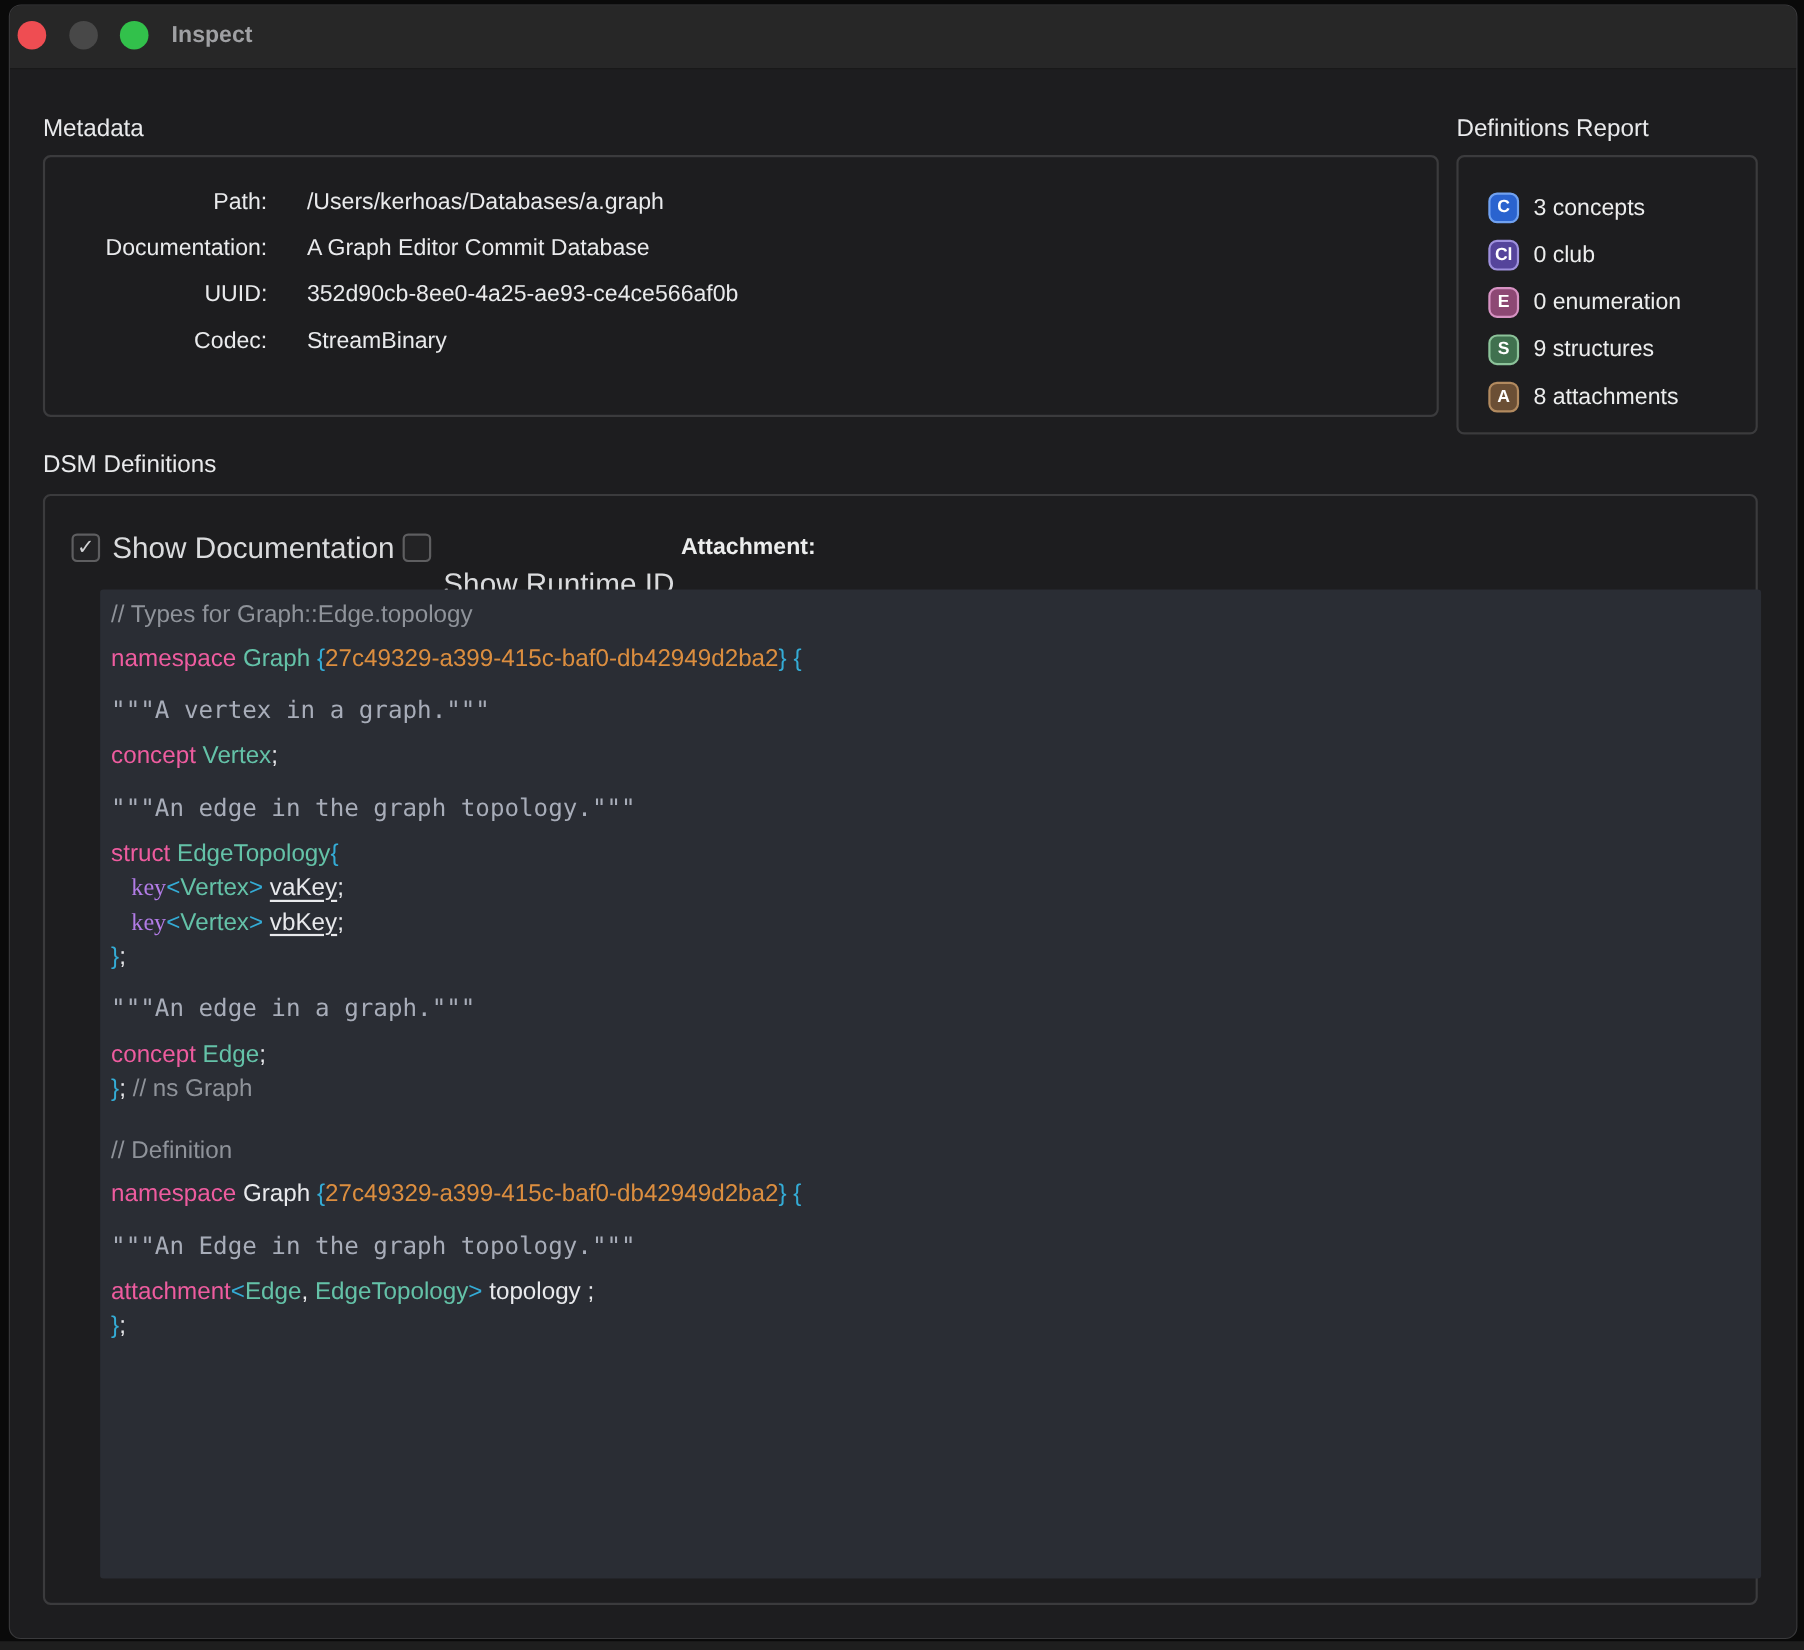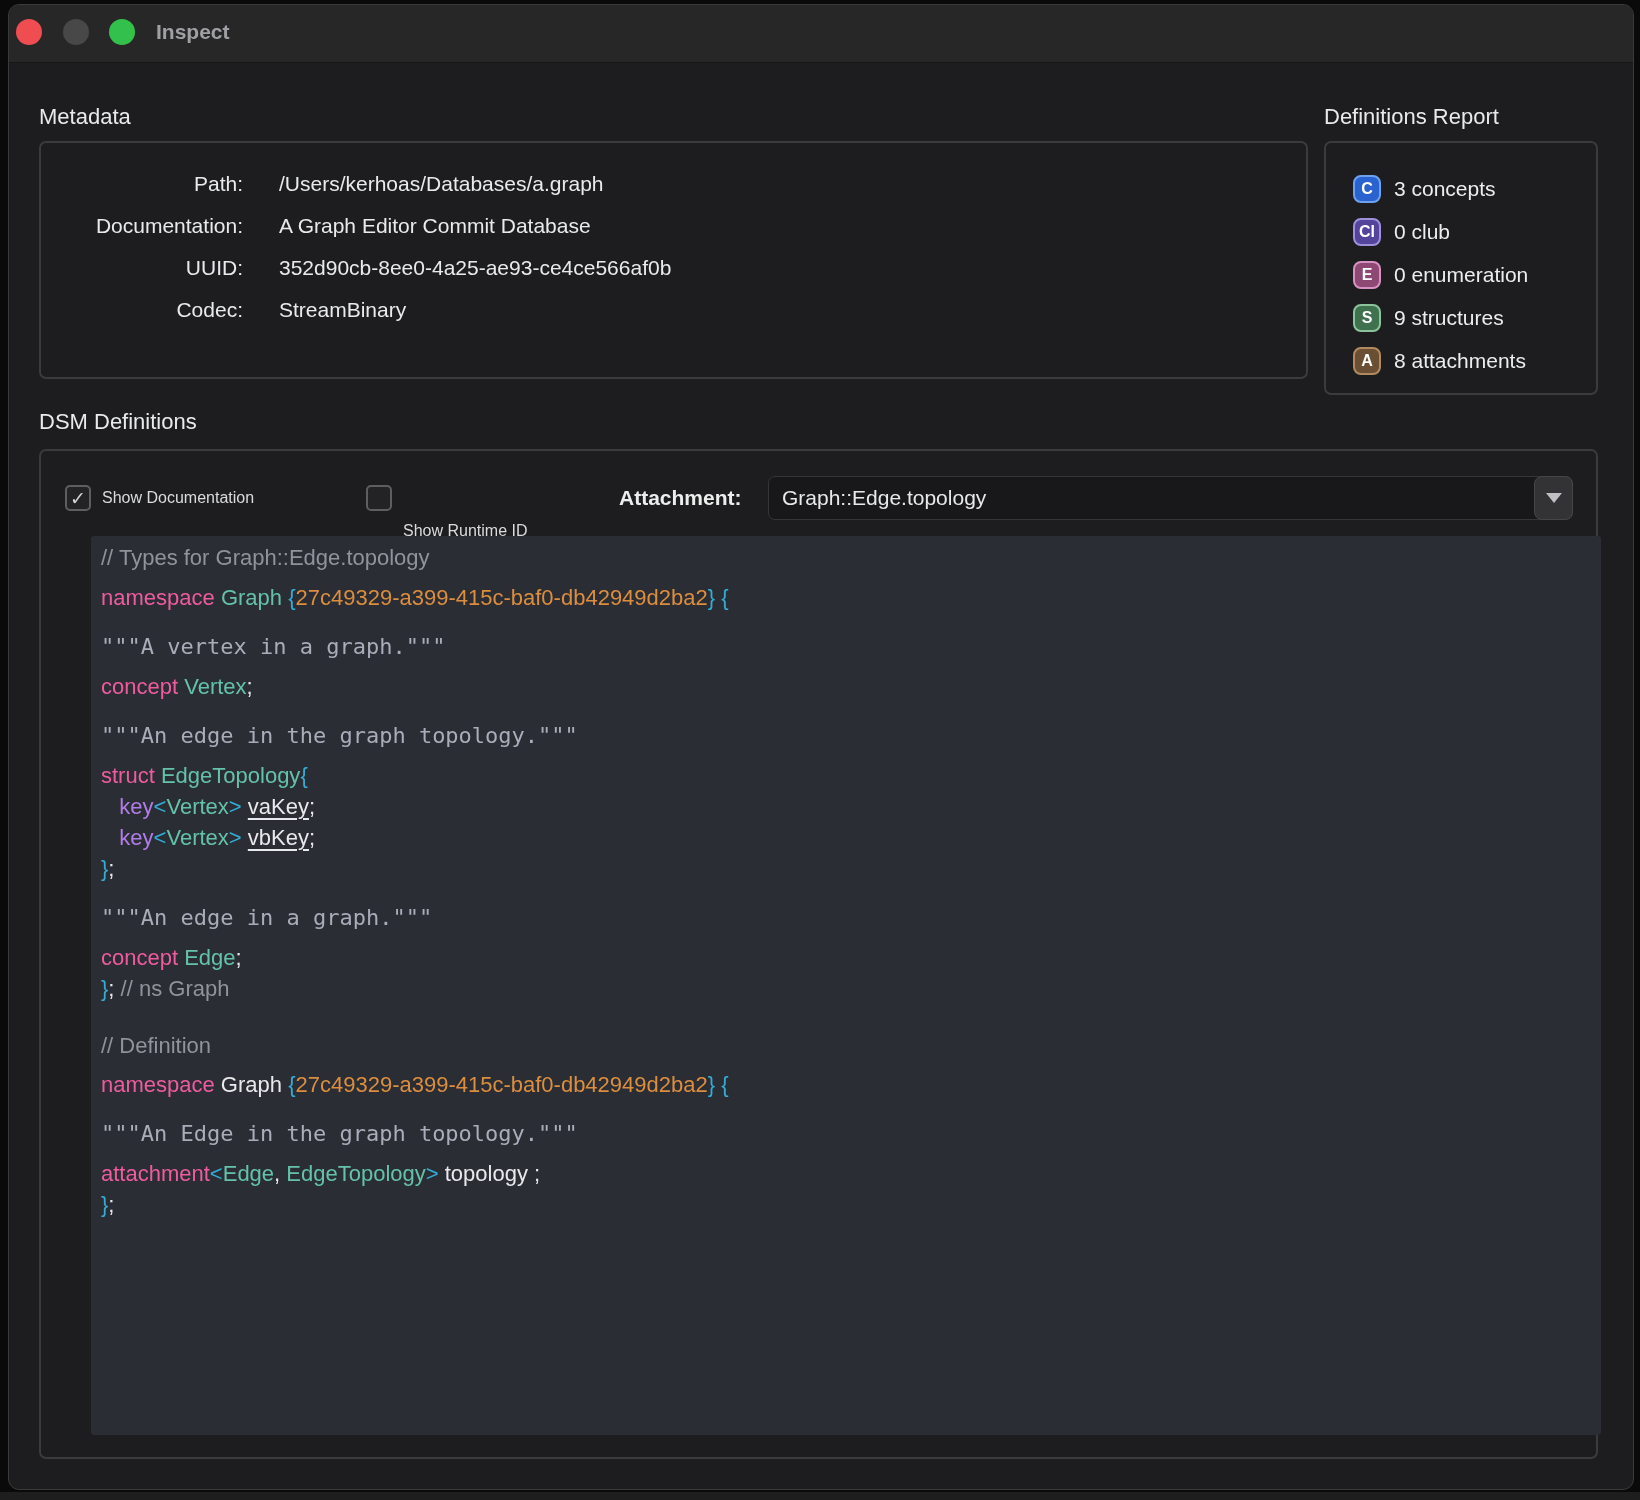--- a/index.html
+++ b/index.html
@@ -40,21 +40,21 @@
   
   .dsm-heading { left:30px; top:404px; }
   .dsm-box { left:30px; top:444px; width:1559px; height:1010px; }
 
   .checkbox { position:absolute; width:26px; height:26px; top:34px; background:#232325;
               border:2px solid #5e5e60; border-radius:5px; display:flex; align-items:center;
               justify-content:center; color:#d2d3d5; font-size:19px; }
   .cb-doc { left:24px; }
   .cb-run { left:325px; }
   .cb-label { position:absolute; top:34px; height:26px; display:flex; align-items:center;
-              font-size:16px; color:#dadbdd; }
+              font-size:27px; color:#dadbdd; }
   .cbl-doc { left:61px; }
   .cbl-run { left:362px;margin-top:33px; }
   .attach-label { position:absolute; left:578px; top:34px; height:26px; display:flex;
                   align-items:center; font-size:21px; font-weight:600; color:#eceded; }
   .dropdown { position:absolute; left:727px; top:25px; width:805px; height:44px;
               background:#18181a; border:1px solid #353537; border-radius:7px; }
   .dropdown-value { position:absolute; left:13px; top:0; height:42px; display:flex;
                     align-items:center; font-size:21px; color:#e7e8ea; }
   .dropdown-btn { position:absolute; right:-1px; top:-1px; width:39px; height:44px;
                   background:#333336; border:1px solid #464649; border-radius:8px;
@@ -68,21 +68,21 @@
   .code-line { line-height:31px; font-size:22px; white-space:pre;
                font-family:"Liberation Sans", sans-serif; }
   .code-line.mono { font-family:"DejaVu Sans Mono", monospace; font-size:22px; }
   .tk-cm  { color:#8f939a; }
   .tk-kw  { color:#ee5c9f; }
   .tk-ty  { color:#64c2a8; }
   .tk-br  { color:#34acd6; }
   .tk-id  { color:#dc8e3f; }
   .tk-doc { color:#a8adb9; }
   .tk-pl  { color:#e8e9ec; }
-  .tk-key { color:#b27ce6; }
+  .tk-key { color:#b27ce6;font-family:Liberation Serif, serif; }
   .tk-fld { color:#e8e9ec; text-decoration:underline; text-underline-offset:4px; }
 </style>
 </head>
 <body>
 
 <div class="window">
 
   <div class="titlebar">
     <div class="tl tl-red"></div>
     <div class="tl tl-gray"></div>
@@ -146,26 +146,20 @@
     </div>
     <div class="cb-label cbl-doc">Show Documentation</div>
 
     <div class="checkbox cb-run">
       
     </div>
     <div class="cb-label cbl-run">Show Runtime ID</div>
 
     <div class="attach-label">Attachment:</div>
 
-    <div class="dropdown">
-      <div class="dropdown-value">Graph::Edge.topology</div>
-      <div class="dropdown-btn">
-        <div class="chevron"></div>
-      </div>
-    </div>
 
     <div class="code-area">
         <div class="code-line" style="margin-top: 0px;"><span class="tk-cm">// Types for Graph::Edge.topology</span></div>
         <div class="code-line" style="margin-top: 9px;"><span class="tk-kw">namespace</span><span class="tk-pl"> </span><span class="tk-ty">Graph</span><span class="tk-pl"> </span><span class="tk-br">{</span><span class="tk-id">27c49329-a399-415c-baf0-db42949d2ba2</span><span class="tk-br">}</span><span class="tk-pl"> </span><span class="tk-br">{</span></div>
         <div class="code-line mono" style="margin-top: 18px;"><span class="tk-doc">"""A vertex in a graph."""</span></div>
         <div class="code-line" style="margin-top: 9px;"><span class="tk-kw">concept</span><span class="tk-pl"> </span><span class="tk-ty">Vertex</span><span class="tk-pl">;</span></div>
         <div class="code-line mono" style="margin-top: 18px;"><span class="tk-doc">"""An edge in the graph topology."""</span></div>
         <div class="code-line" style="margin-top: 9px;"><span class="tk-kw">struct</span><span class="tk-pl"> </span><span class="tk-ty">EdgeTopology</span><span class="tk-br">{</span></div>
         <div class="code-line" style="margin-top: 0px;"><span class="tk-pl">   </span><span class="tk-key">key</span><span class="tk-br">&lt;</span><span class="tk-ty">Vertex</span><span class="tk-br">&gt;</span><span class="tk-pl"> </span><span class="tk-fld">vaKey</span><span class="tk-pl">;</span></div>
         <div class="code-line" style="margin-top: 0px;"><span class="tk-pl">   </span><span class="tk-key">key</span><span class="tk-br">&lt;</span><span class="tk-ty">Vertex</span><span class="tk-br">&gt;</span><span class="tk-pl"> </span><span class="tk-fld">vbKey</span><span class="tk-pl">;</span></div>

